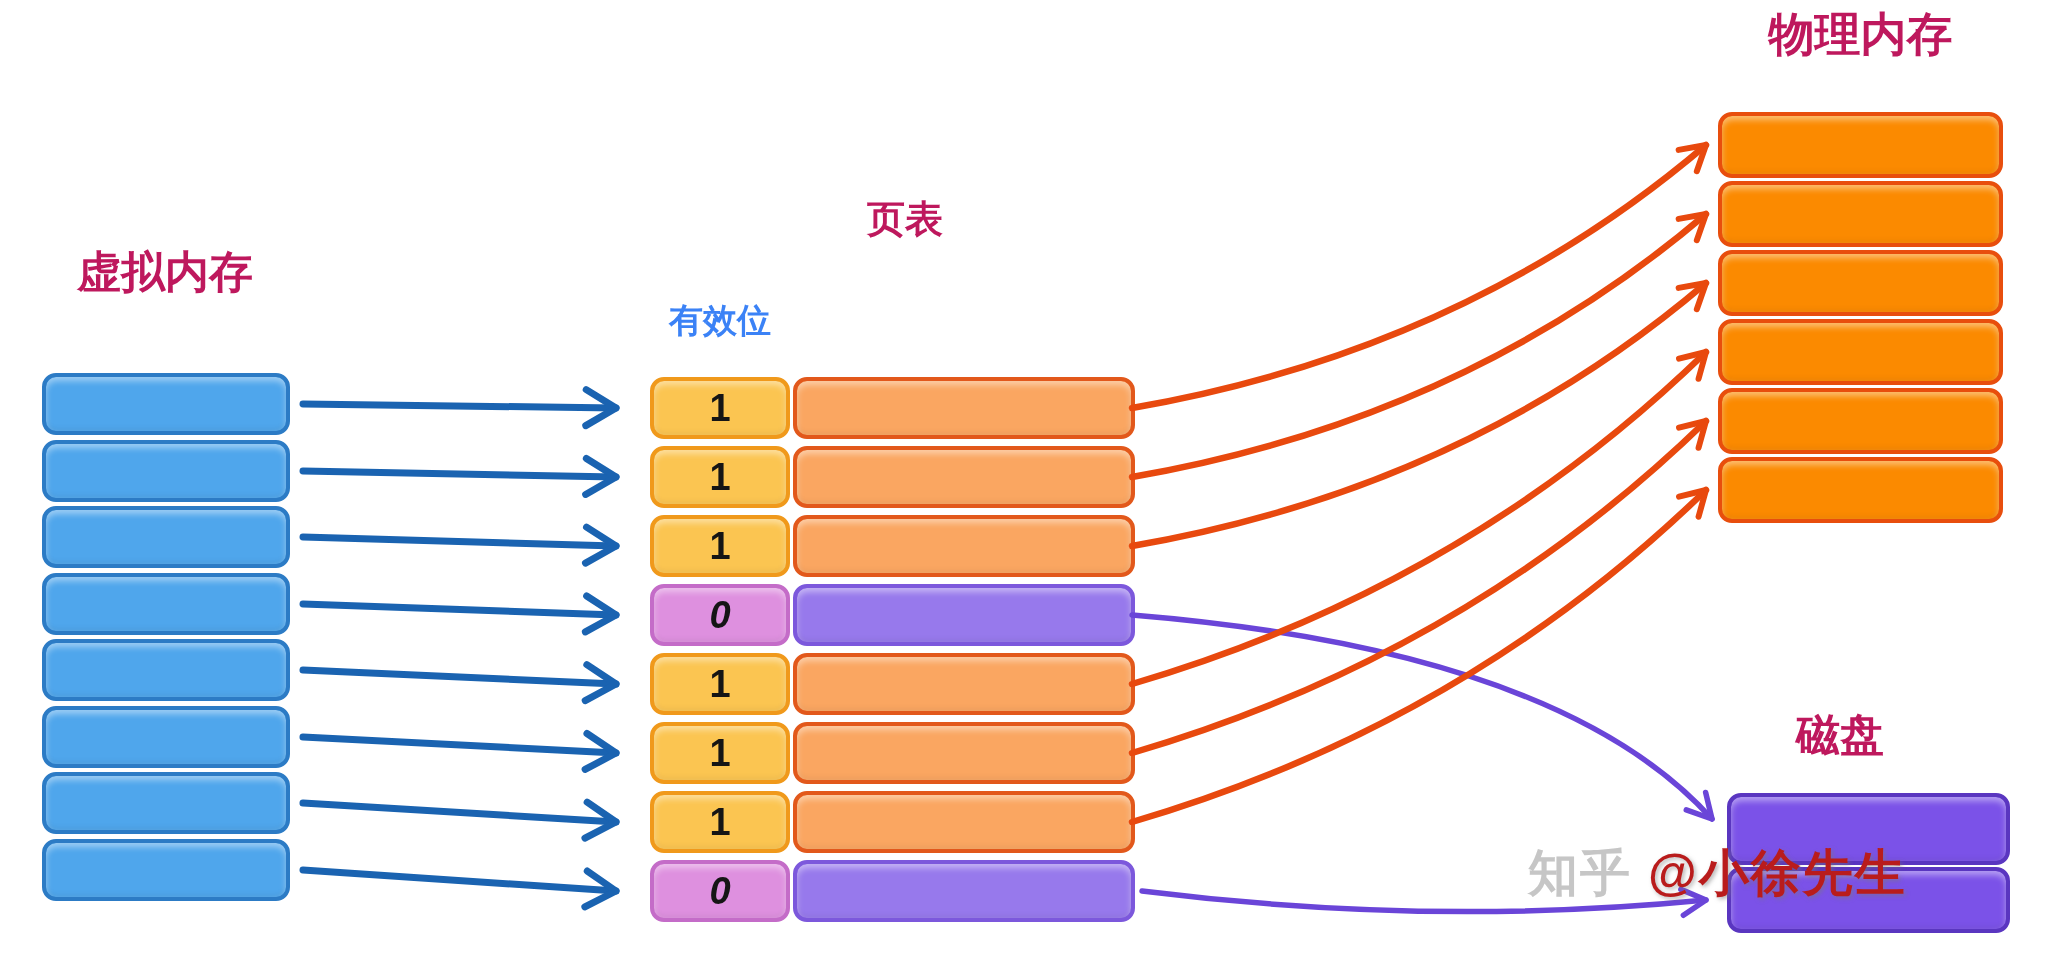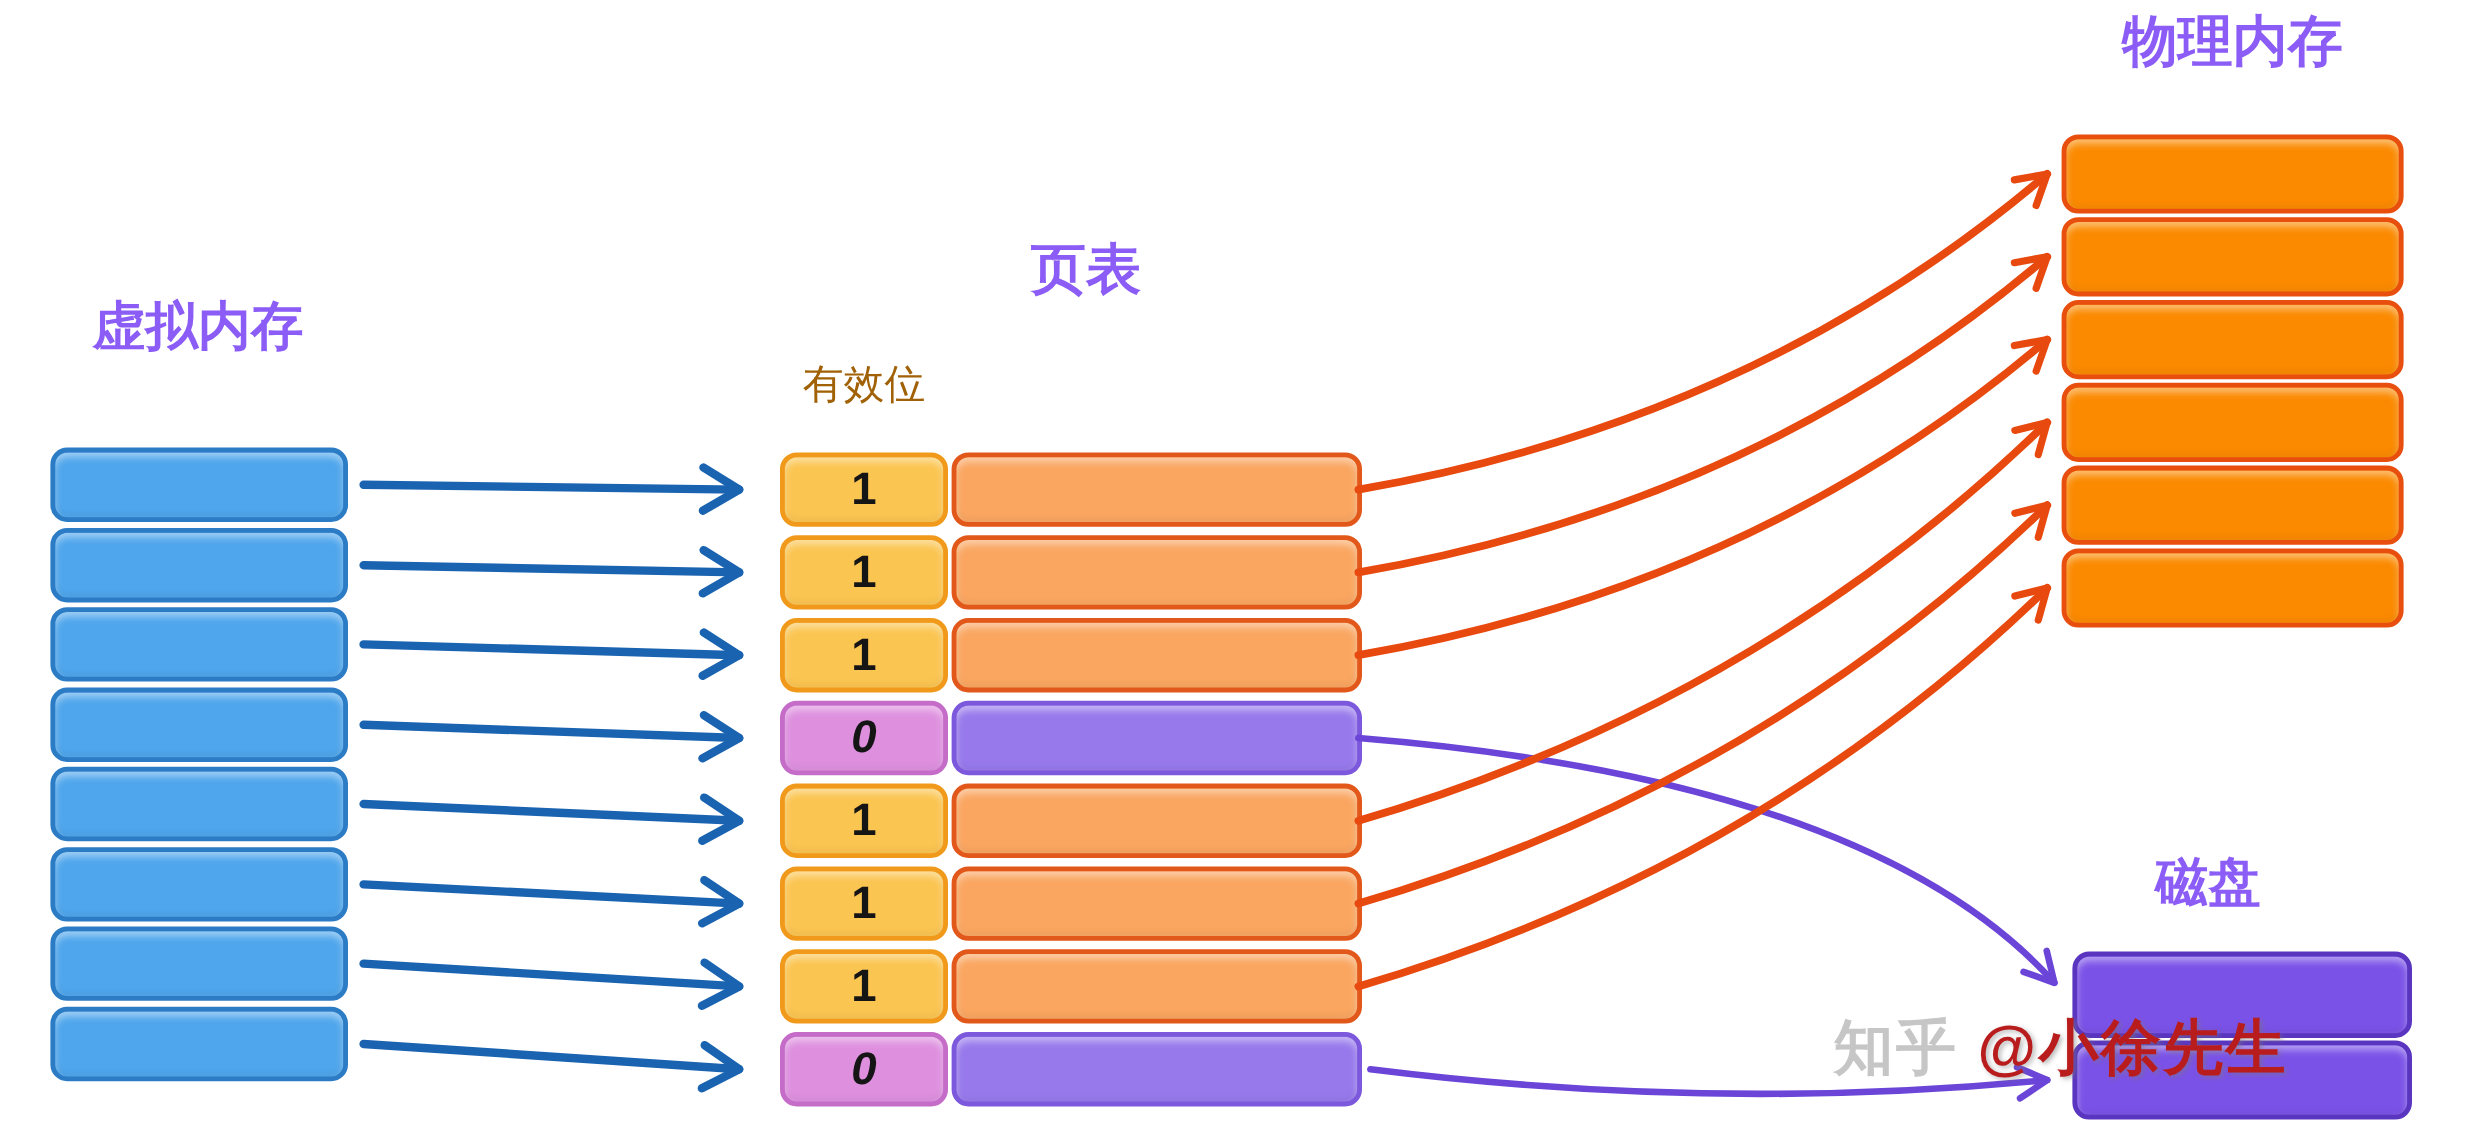--- a/index.html
+++ b/index.html
@@ -1,21 +1,21 @@
 <!DOCTYPE html>
 <html><head>
 <meta charset="utf-8">
 <style>
   html,body{margin:0;padding:0;background:#ffffff;}
   body{font-family:"Liberation Sans","DejaVu Sans",sans-serif;}
   #canvas{position:relative;width:2063px;height:955px;background:#ffffff;overflow:hidden;}
   .block{position:absolute;border-radius:14px;border:4px solid transparent;box-sizing:border-box;
          box-shadow:inset 0 4px 6px rgba(255,255,255,.45), inset 0 -3px 5px rgba(0,0,0,.05);}
-  .lbl{position:absolute;font-weight:700;color:#8b5cf6;text-align:center;white-space:nowrap;}
-  .hdr{position:absolute;font-weight:400;color:#a16207;text-align:center;white-space:nowrap;}
+  .lbl{position:absolute;font-weight:700;color:#be185d;text-align:center;white-space:nowrap;}
+  .hdr{position:absolute;font-weight:700;color:#3b82f6;text-align:center;white-space:nowrap;}
   .valid-cell{display:flex;align-items:center;justify-content:center;
               font-size:38px;font-weight:600;color:#151515;}
   .valid-cell.zero{font-style:italic;}
   #arrow-layer{position:absolute;left:0;top:0;z-index:5;pointer-events:none;}
   .layer-blocks{z-index:2;}
   .lbl,.hdr{z-index:6;}
   #watermark{position:absolute;left:1528px;top:840px;z-index:8;font-size:50px;font-weight:700;
              white-space:nowrap;letter-spacing:2px;}
   #watermark .wm-gray{color:#c6c6c6;}
   #watermark .wm-white{color:#b91c1c;text-shadow:2px 2px 4px rgba(120,120,120,0.55);}
@@ -50,21 +50,21 @@
       <path d="M1132,546 Q1464.92,488.46000000000004 1706,283" fill="none" stroke="#E8490E" stroke-width="6.5" stroke-linecap="round" marker-end="url(#head-orange)"></path>
       <path d="M1132,615 Q1560,650 1712,819" fill="none" stroke="#6A45D8" stroke-width="5.5" stroke-linecap="round" marker-end="url(#head-purple)"></path>
       <path d="M1132,684 Q1464.92,586.44 1706,352" fill="none" stroke="#E8490E" stroke-width="6.5" stroke-linecap="round" marker-end="url(#head-orange)"></path>
       <path d="M1132,753 Q1464.92,655.44 1706,421" fill="none" stroke="#E8490E" stroke-width="6.5" stroke-linecap="round" marker-end="url(#head-orange)"></path>
       <path d="M1132,822 Q1464.92,724.44 1706,490" fill="none" stroke="#E8490E" stroke-width="6.5" stroke-linecap="round" marker-end="url(#head-orange)"></path>
       <path d="M1142,891 Q1430,927 1706,900" fill="none" stroke="#6A45D8" stroke-width="5.5" stroke-linecap="round" marker-end="url(#head-purple)"></path>
     </svg>
 
   <div class="lbl" id="lbl-vm" style="left:40px;top:243px;width:250px;font-size:44px;">虚拟内存</div>
 
-  <div class="lbl" id="lbl-pt" style="left:780px;top:194px;width:250px;font-size:46px;">页表</div>
+  <div class="lbl" id="lbl-pt" style="left:780px;top:194px;width:250px;font-size:38px;">页表</div>
 
   <div class="hdr" id="hdr-valid" style="left:650px;top:298px;width:140px;font-size:34px;">有效位</div>
 
 
   <div class="lbl" id="lbl-phys" style="left:1718px;top:4px;width:285px;font-size:46px;">物理内存</div>
 
   <div class="lbl" id="lbl-disk" style="left:1700px;top:706px;width:280px;font-size:44px;">磁盘</div>
 
   <div id="virtual-stack" class="layer-blocks">
       <div class="block" style="left: 42px; top: 373px; width: 248px; height: 62px; background: rgb(79, 166, 236); border-color: rgb(44, 123, 197);"></div>

